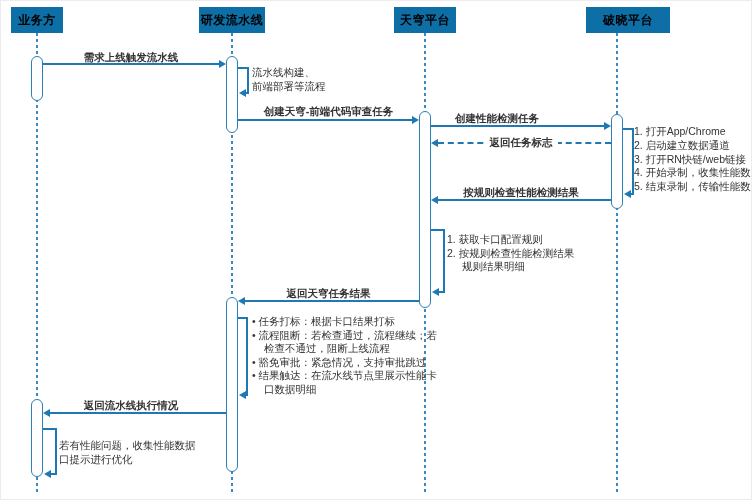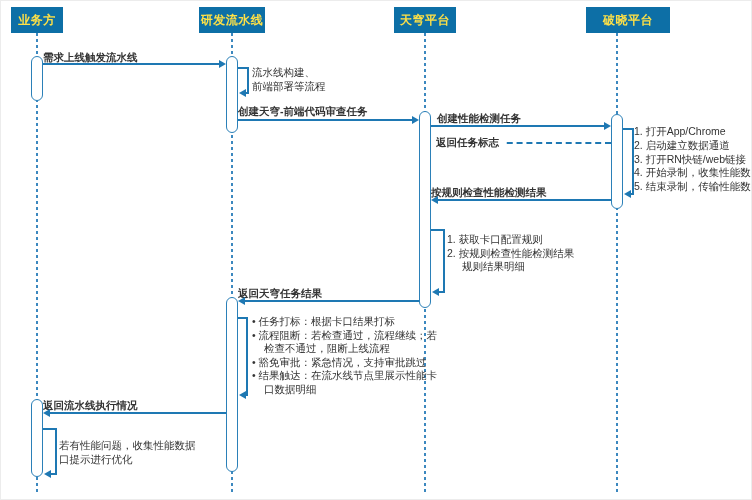--- a/index.html
+++ b/index.html
@@ -2,39 +2,39 @@
 <html><head>
 <meta charset="utf-8">
 <style>
   html,body{margin:0;padding:0;background:#fff;}
   .canvas{
     position:relative;width:752px;height:500px;background:#ffffff;
     border:1px solid #ececec;box-sizing:border-box;overflow:hidden;
     font-family:"Liberation Sans",sans-serif;
   }
   .participant{
-    position:absolute;top:6px;height:26px;background:#0d6fa6;color:#fde047;
+    position:absolute;top:6px;height:26px;background:#0d6fa6;color:#000000;
     font-size:12px;font-weight:bold;display:flex;align-items:center;
     justify-content:center;letter-spacing:0.5px;
   }
   .lifeline{
     position:absolute;top:32px;height:461px;width:2px;
     background-image:repeating-linear-gradient(to bottom,#3c88bf 0px,#3c88bf 3px,transparent 3px,transparent 6px);
   }
   .activation{
     position:absolute;width:12px;background:#fff;border:1.5px solid #2b80b8;
     border-radius:6px;box-sizing:border-box;
   }
   .mline{position:absolute;height:2px;background:#1e78b3;}
   .mline.dashed{height:0;background:none;border-top:2px dashed #1e78b3;}
   .head-r{position:absolute;width:0;height:0;border-top:4px solid transparent;border-bottom:4px solid transparent;border-left:7px solid #1e78b3;}
   .head-l{position:absolute;width:0;height:0;border-top:4px solid transparent;border-bottom:4px solid transparent;border-right:7px solid #1e78b3;}
   .mlabel{
     position:absolute;font-size:10.5px;font-weight:600;color:#333;
-    white-space:nowrap;
+    text-align:center;white-space:nowrap;
   }
   .mlabel .onln{background:#fff;padding:0 5px;margin-top:48px;}
   .bh{position:absolute;height:1.5px;background:#1e78b3;}
   .bv{position:absolute;width:1.5px;background:#1e78b3;}
   .note{
     position:absolute;font-size:10.5px;font-weight:500;color:#333;
     white-space:nowrap;
   }
   .note div{height:13.6px;line-height:13.6px;}
   .note .ind12{padding-left:12px;}
@@ -74,21 +74,21 @@
   <div class="head-l" style="left:238px;top:88px"></div>
   <div class="note lh14" style="left:251px;top:64px">
     <div>流水线构建、</div>
     <div>前端部署等流程</div>
   </div>
 
   <div class="mlabel" style="left:237px;top:104px;width:181px">创建天穹-前端代码审查任务</div>
   <div class="mline" style="left:237px;top:118px;width:174px"></div>
   <div class="head-r" style="left:411px;top:115px"></div>
 
-  <div class="mlabel" style="left:436px;top:111px;width:180px">创建性能检测任务</div>
+  <div class="mlabel" style="left:406px;top:111px;width:180px">创建性能检测任务</div>
   <div class="mline" style="left:430px;top:124px;width:173px"></div>
   <div class="head-r" style="left:603px;top:121px"></div>
 
   <div class="mline dashed" style="left:437px;top:141px;width:173px"></div>
   <div class="head-l" style="left:430px;top:138px"></div>
   <div class="mlabel" style="left:430px;top:135px;width:180px"><span class="onln">返回任务标志</span></div>
 
   <div class="bh" style="left:622px;top:127px;width:11px"></div>
   <div class="bv" style="left:631px;top:127px;height:67px"></div>
   <div class="bh" style="left:630px;top:192px;width:3px"></div>

